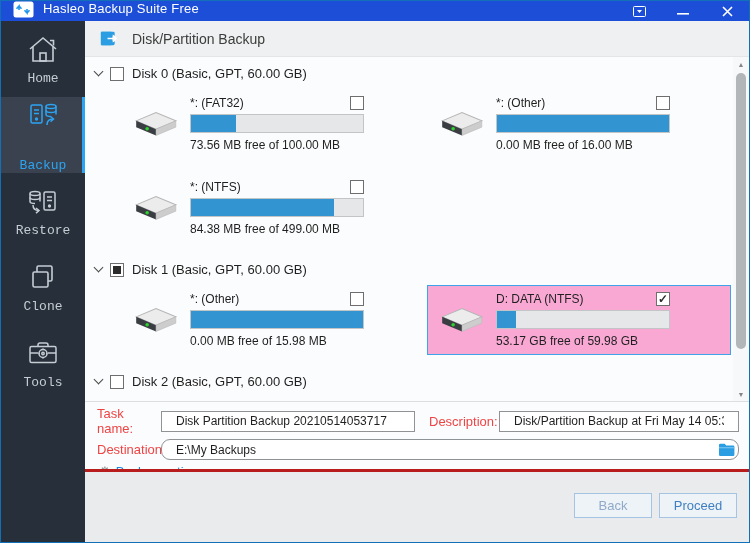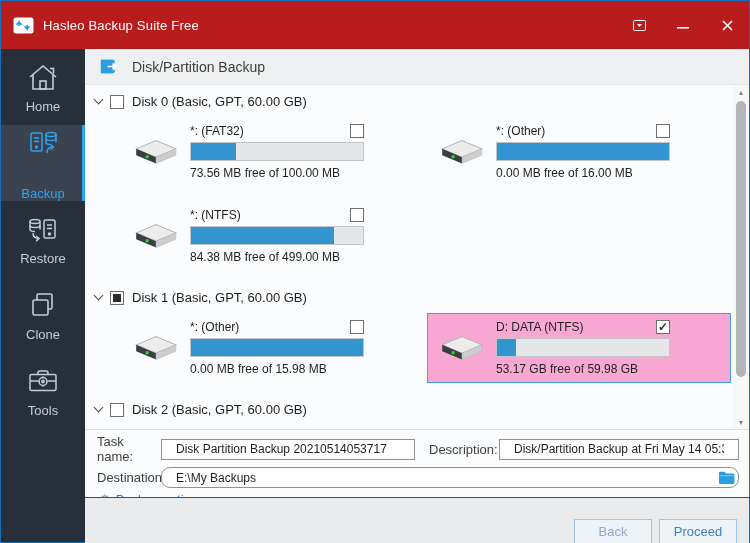--- a/index.html
+++ b/index.html
@@ -2,31 +2,31 @@
 <html><head>
 <meta charset="utf-8">
 <style>
   * { margin:0; padding:0; box-sizing:border-box; }
   html,body { width:750px; height:543px; }
   body { font-family:"Liberation Sans", sans-serif; overflow:hidden; background:#fff; }
 
   .window { width:750px; height:543px; border:1px solid #1270b8; display:flex; flex-direction:column; background:#fbfcfd; }
 
   
-  .titlebar { height:48px; background:#b91c1c; display:flex; align-items:center; flex-shrink:0; color:#fff; }
+  .titlebar { height:20px; background:#1d4ed8; display:flex; flex-shrink:0; color:#fff; }
   .app-icon { width:21px; height:17px; margin-left:12px; margin-right:9px; }
   .title-text { font-size:13px; letter-spacing:0.2px; }
   .win-controls { margin-left:auto; display:flex; align-items:center; height:100%; }
   .win-btn { width:44px; height:100%; display:flex; align-items:center; justify-content:center; color:#fff; cursor:default; }
   .win-btn svg { display:block; }
 
   .main { flex:1; display:flex; min-height:0; }
 
   
-  .sidebar { width:84px; background:#272f3a; flex-shrink:0; display:flex; flex-direction:column; }
+  .sidebar { width:84px; background:#272f3a; flex-shrink:0; display:flex; flex-direction:column;font-family:Liberation Mono, monospace; }
   .side-item { height:76px; display:flex; flex-direction:column; align-items:center; justify-content:center; gap:3px; color:#c6ccd3; position:relative; cursor:default; }
   .side-item svg { width:36px; height:36px; }
   .side-label { font-size:13px; }
   .side-item.active { background:#39424e; color:#2da4f2;gap:25px; }
   .side-item.active::after { content:""; position:absolute; right:0; top:0; bottom:0; width:3px; background:#2da4f2; }
 
   
   .content { flex:1; display:flex; flex-direction:column; min-width:0; background:#fbfcfd; }
   .content-header { height:36px; background:#eef0f1; border-bottom:1px solid #e3e5e7; display:flex; align-items:center; padding-left:14px; gap:14px; flex-shrink:0; }
   .header-icon { width:19px; height:19px; }
@@ -56,36 +56,36 @@
 
   
   .scrollbar { position:absolute; top:0; right:0; bottom:0; width:16px; background:#f7f8f9; display:flex; flex-direction:column; align-items:center; }
   .sb-btn { height:14px; width:16px; display:flex; align-items:center; justify-content:center; font-size:7px; color:#848688; flex-shrink:0; }
   .sb-track { flex:1; width:100%; position:relative; }
   .sb-thumb { position:absolute; top:2px; left:3px; width:10px; height:276px; background:#b3b6b8; border-radius:5px; }
 
   
   .form-area { height:68px; border-top:1px solid #dcdee0; padding:4px 10px 0 12px; flex-shrink:0; }
   .form-row { display:flex; align-items:center; margin-bottom:3px; }
-  .form-label { font-size:13px; color:#404040; flex-shrink:0; }
+  .form-label { font-size:13px; color:#ef4444; flex-shrink:0; }
   .lbl-task { width:64px; }
   .lbl-desc { width:70px; margin-left:14px; }
   .lbl-dest { width:64px; }
   .txt-input { height:21px; border:1px solid #8f9396; background:#fff; font-family:"Liberation Sans", sans-serif; font-size:12px; color:#1f1f1f; padding:0 14px; outline:none; }
   .input-task { width:254px; }
   .input-desc { flex:1; }
   .dest-wrap { flex:1; position:relative; }
   .input-dest { width:100%; padding-right:26px;border-radius:9px; }
   .folder-btn { position:absolute; right:4px; top:3px; width:17px; height:15px; cursor:pointer; }
   .options-row { display:flex; align-items:center; gap:5px; margin-top:4px; padding-left:2px; }
   .gear-icon { font-size:13px; color:#9a9da0; line-height:1; }
   .options-link { font-size:13px; color:#1b87e5; cursor:pointer; }
 
   
-  .footer { flex:1; background:#e9ebed; border-top:1px solid #b91c1c; display:flex; justify-content:flex-end; align-items:flex-start; gap:7px; padding:21px 12px 0 0; }
+  .footer { flex:1; background:#e9ebed; border-top:3px solid #b91c1c; display:flex; justify-content:flex-end; align-items:flex-start; gap:7px; padding:21px 12px 0 0; }
   .btn { min-width:78px; height:25px; background:#eef3f7; border:1px solid #a5c4e4; font-family:"Liberation Sans", sans-serif; font-size:13px; display:flex; align-items:center; justify-content:center; cursor:pointer; }
   .btn-back { color:#8fa9c9; }
   .btn-proceed { color:#3f7fc1; }
 </style>
 </head>
 <body>
 
 <svg width="0" height="0" style="position:absolute">
   <defs>
     <symbol id="sym-drive" viewBox="0 0 46 32">

